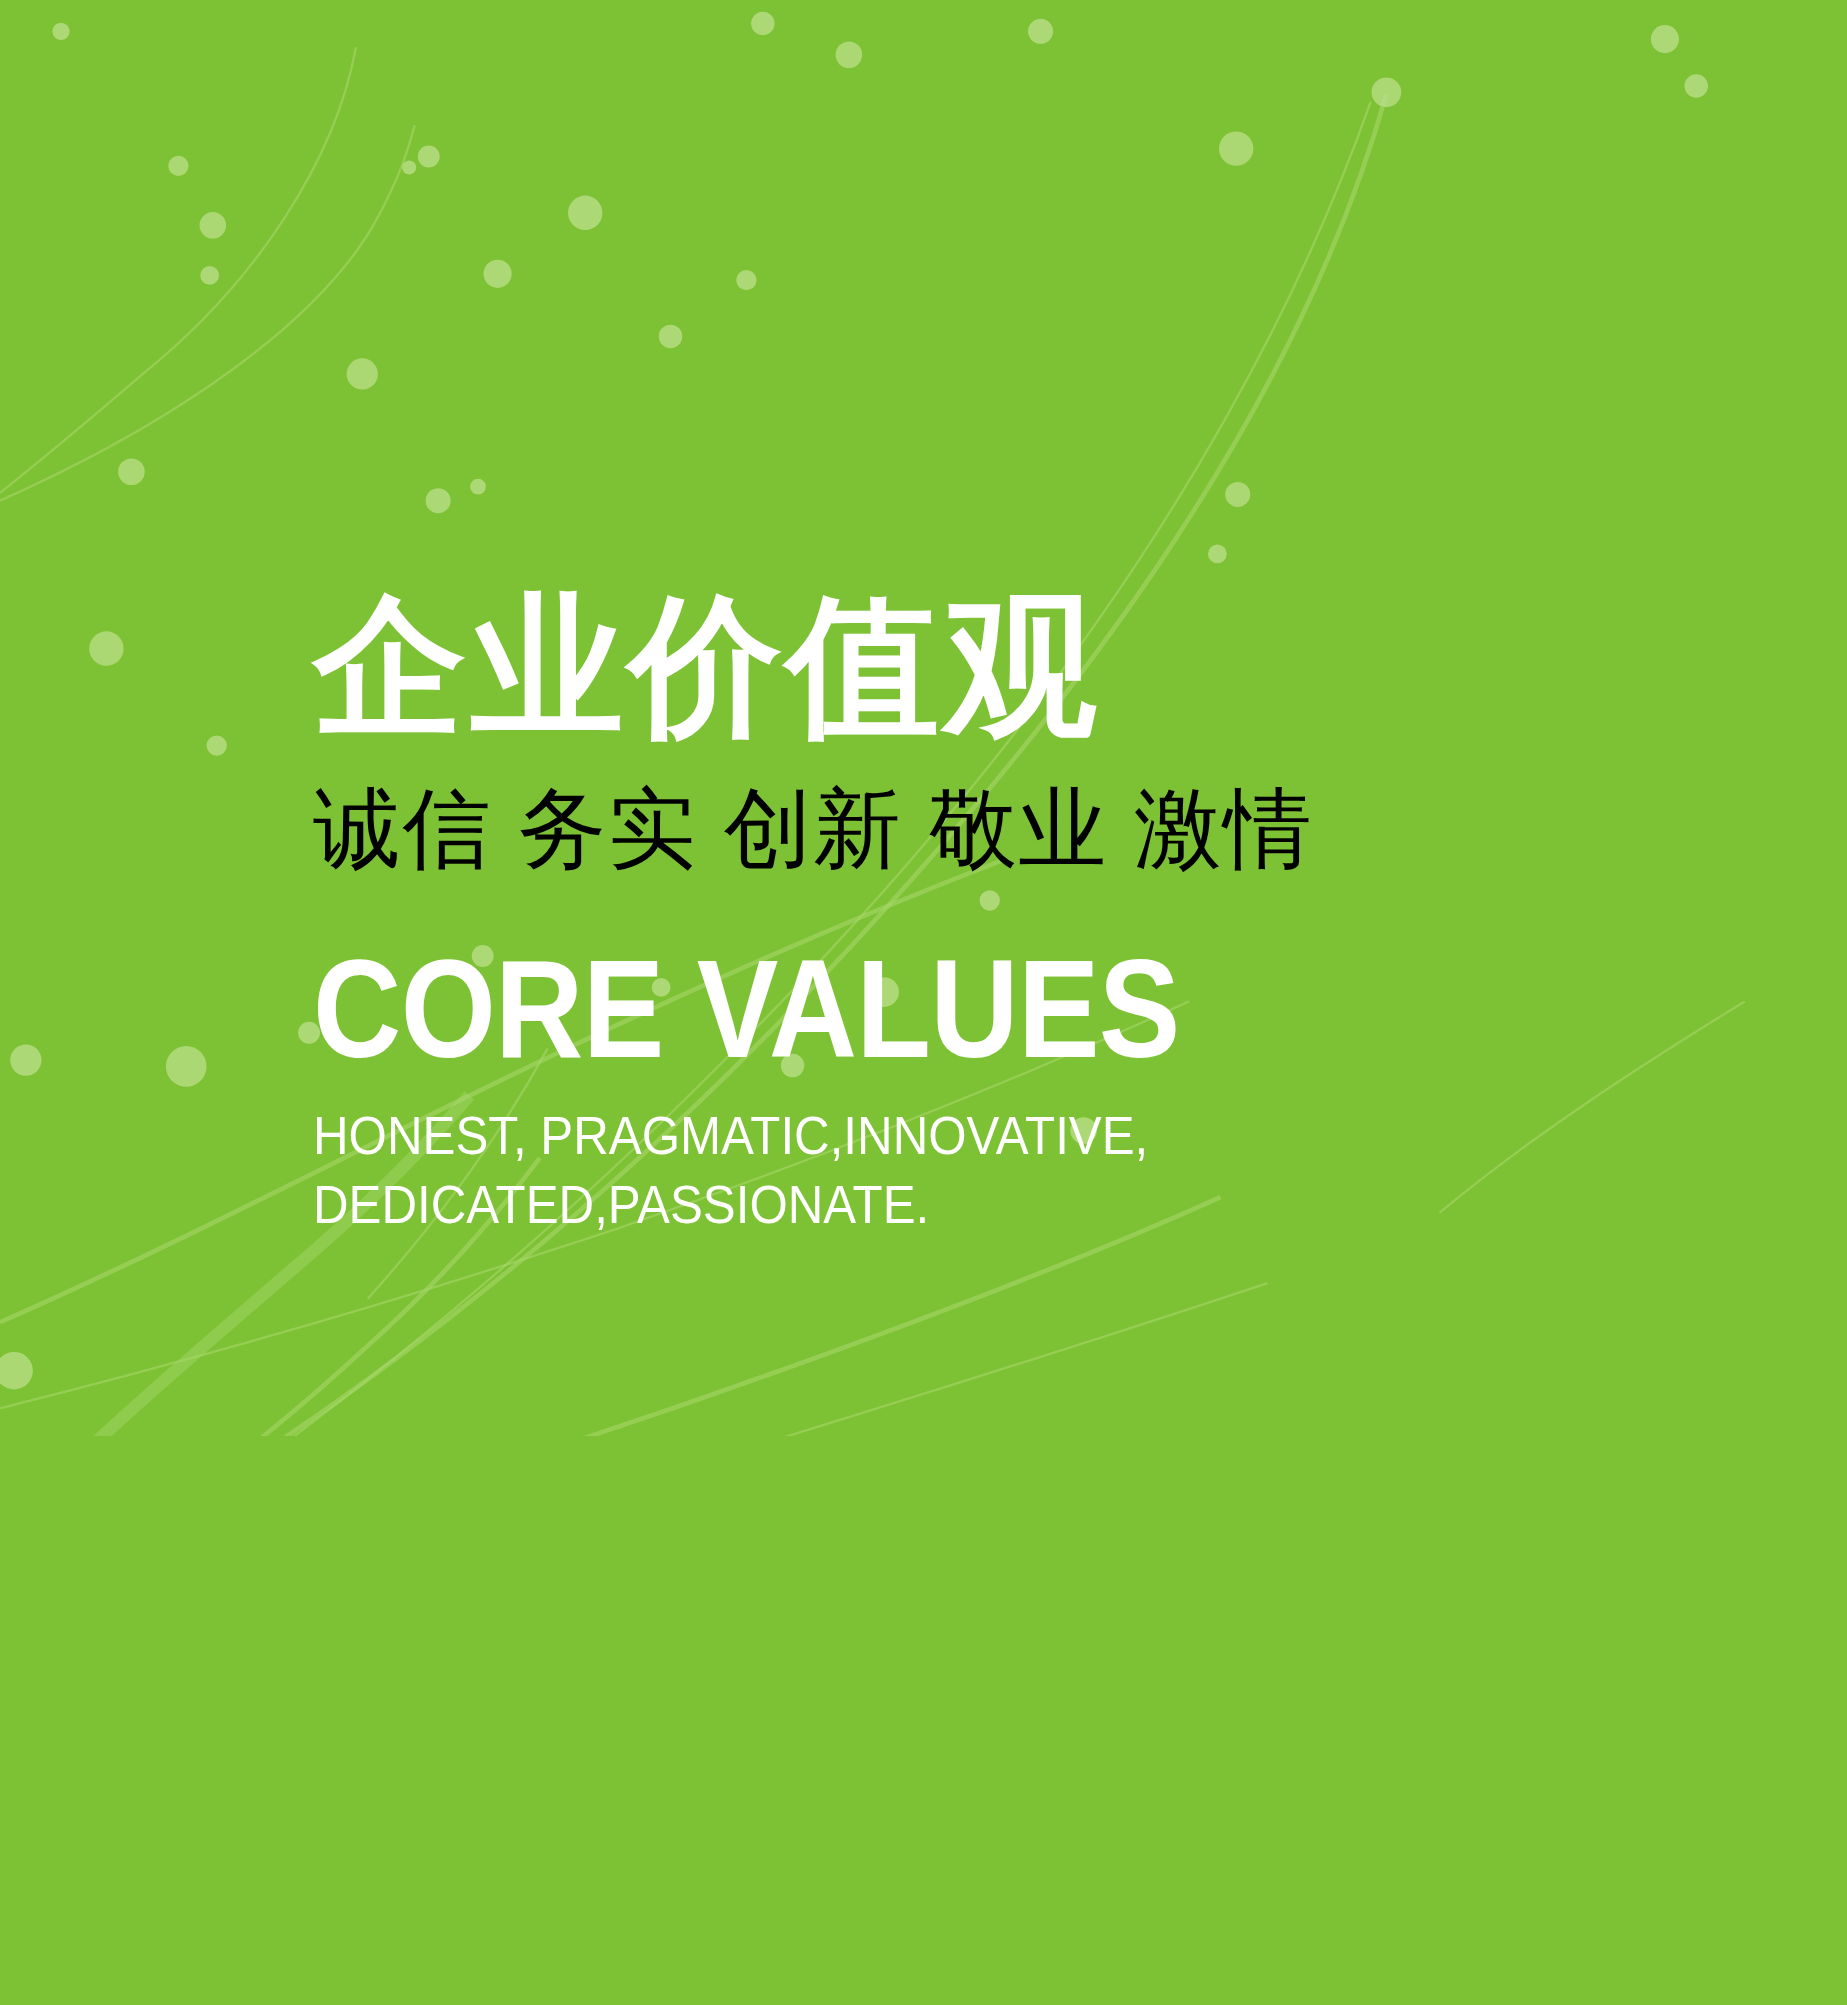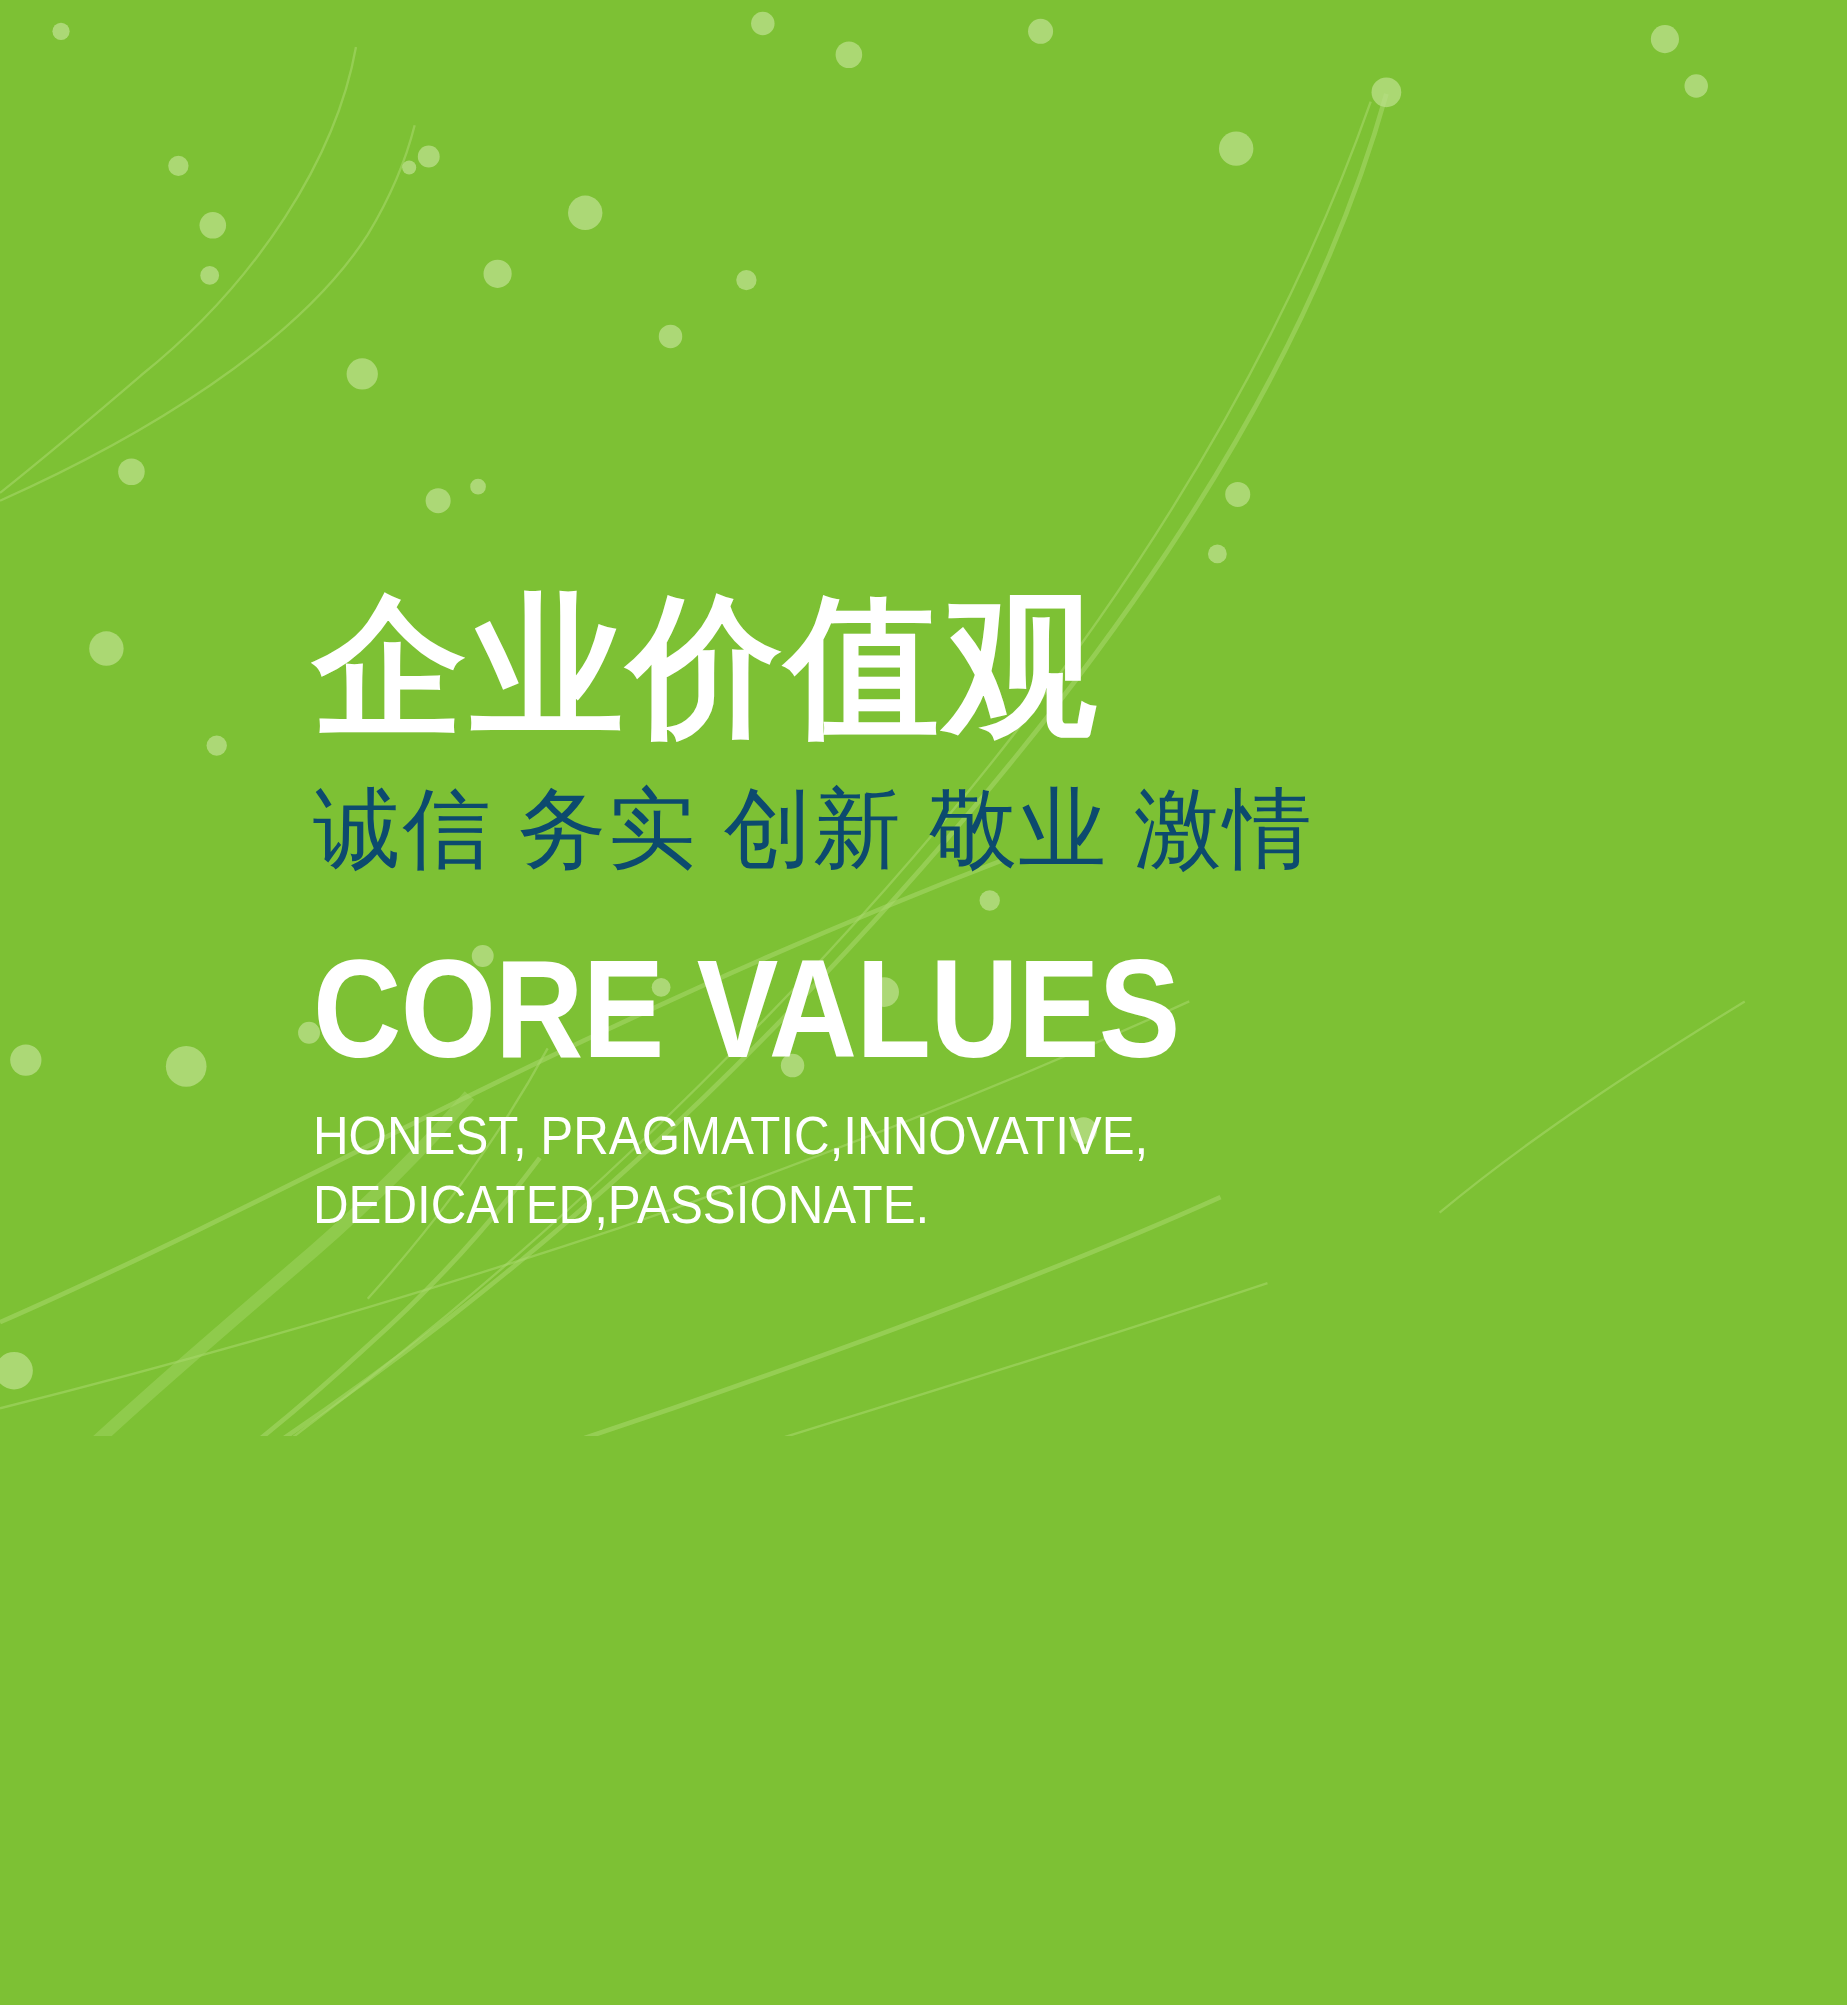--- a/index.html
+++ b/index.html
@@ -30,21 +30,21 @@
   .cn-title {
     color:#ffffff;
     font-family:"Liberation Sans", sans-serif;
     font-size:153px;
     font-weight:bold;
     line-height:1.08;
     letter-spacing:4.7px;
     white-space:nowrap;
   }
   .cn-sub {
-    color:#0c4a6e;
+    color:#000000;
     font-family:"Liberation Sans", sans-serif;
     font-size:88px;
     font-weight:400;
     line-height:1.16;
     letter-spacing:1.6px;
     margin-top:30px;
     white-space:nowrap;
   }
   .en-title {
     color:#ffffff;

